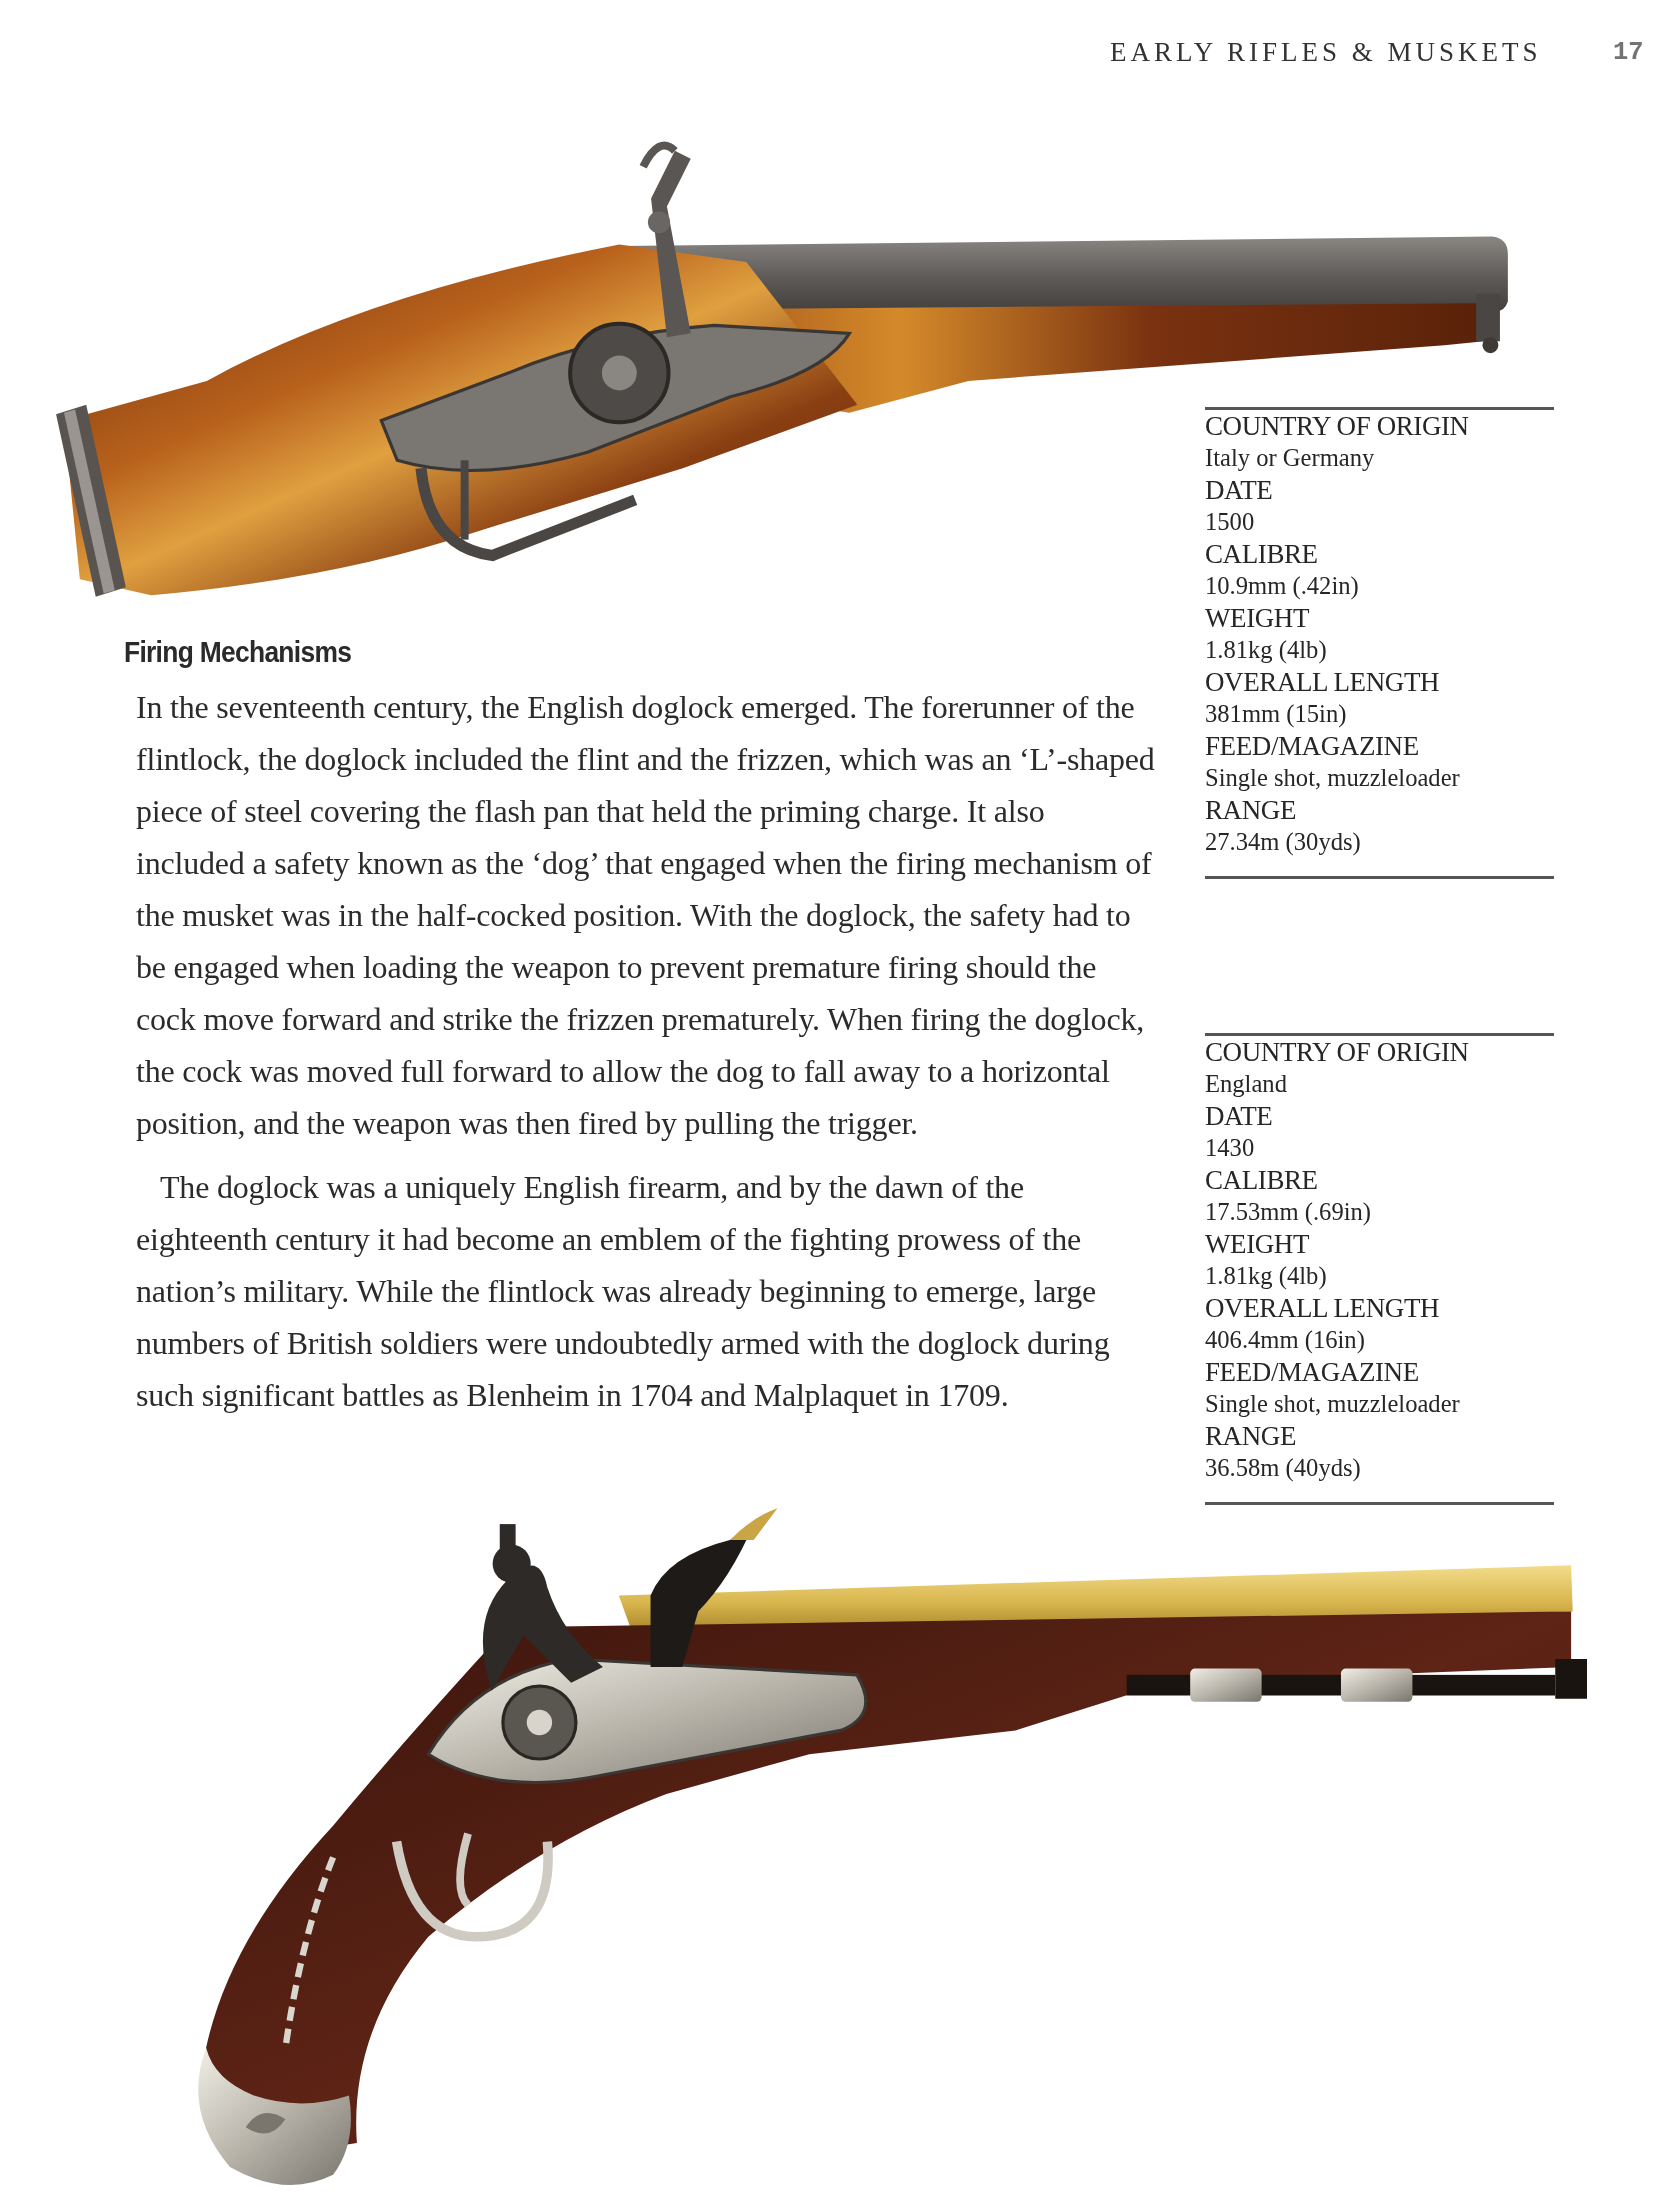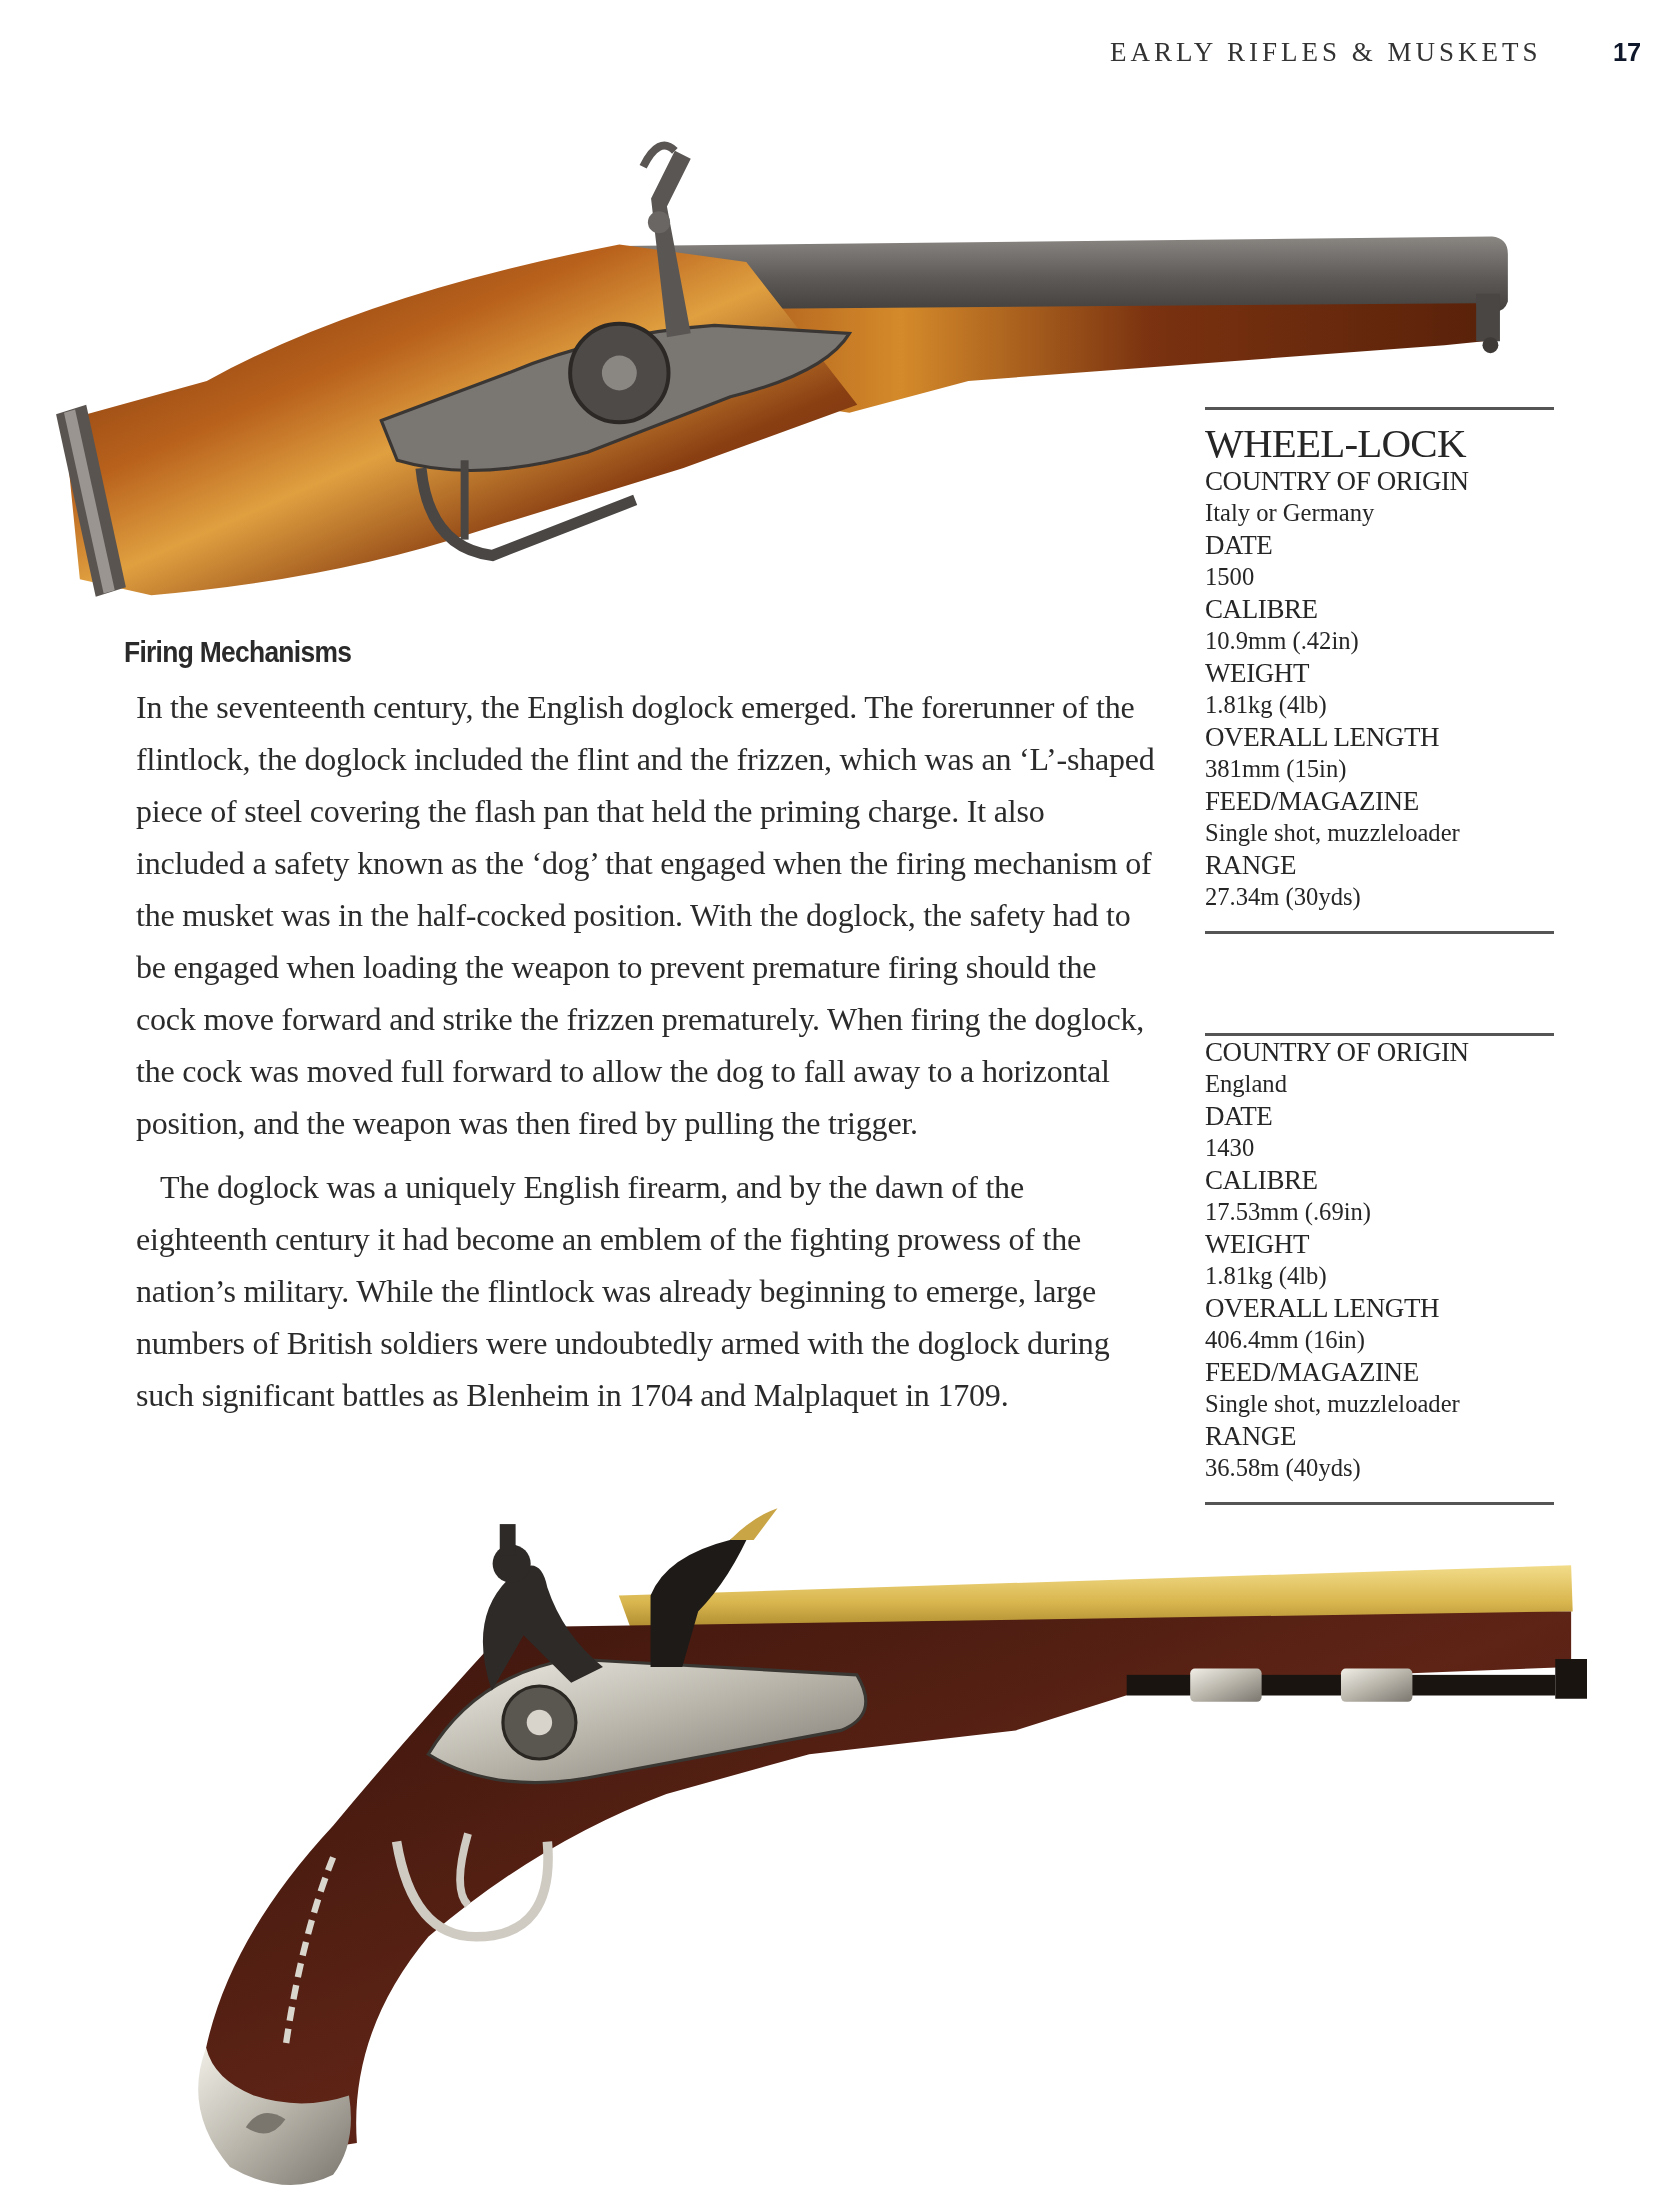--- a/index.html
+++ b/index.html
@@ -1,19 +1,19 @@
 <!DOCTYPE html>
 <html style="font-size:12.7px"><head>
 <meta charset="utf-8">
 <style>
   html, body { margin:0; padding:0; background:#ffffff; }
   body { width:1668px; height:2205px; position:relative; overflow:hidden; font-family:"Liberation Serif","DejaVu Serif",serif; color:#222; }
 
   .running-head { position:absolute; top:37px; left:1110px; font-size:27px; letter-spacing:4px; color:#333; font-family:"Liberation Serif",serif;text-align:center; }
-  .page-num { position:absolute; top:38px; left:1613px; font-size:25.4px; font-weight:bold; font-family:Liberation Sans, sans-serif; color:#0f172a; }
+  .page-num { position:absolute; top:38px; left:1613px; font-size:25.4px; font-weight:bold; font-family:Liberation Mono, monospace; color:#737373; }
 
   .gun { position:absolute; }
   .gun svg { display:block; }
 
   .article { position:absolute; left:124px; top:635px; width:1048px; }
   .subhead { font-family:"Liberation Sans","DejaVu Sans",sans-serif; font-weight:bold; font-size:30px; letter-spacing:-0.8px; color:#2a2a2a; margin:0 0 9.5px 0; transform:scaleX(0.88); transform-origin:left; }
   .para { font-size:32px; line-height:52px; margin:12px; color:#2b2b2b; letter-spacing:-0.2px; }
   .para.indent { text-indent:24px; }
 
   .spec { position:absolute; left:1205px; width:349px; }
@@ -79,21 +79,20 @@
 </div>
 
 <div class="article">
   <h2 class="subhead">Firing Mechanisms</h2>
   <p class="para">In the seventeenth century, the English doglock emerged. The forerunner of the flintlock, the doglock included the flint and the frizzen, which was an ‘L’-shaped piece of steel covering the flash pan that held the priming charge. It also included a safety known as the ‘dog’ that engaged when the firing mechanism of the musket was in the half-cocked position. With the doglock, the safety had to be engaged when loading the weapon to prevent premature firing should the cock move forward and strike the frizzen prematurely. When firing the doglock, the cock was moved full forward to allow the dog to fall away to a horizontal position, and the weapon was then fired by pulling the trigger.</p>
   <p class="para indent">The doglock was a uniquely English firearm, and by the dawn of the eighteenth century it had become an emblem of the fighting prowess of the nation’s military. While the flintlock was already beginning to emerge, large numbers of British soldiers were undoubtedly armed with the doglock during such significant battles as Blenheim in 1704 and Malplaquet in 1709.</p>
 </div>
 
 <div class="spec" style="top:407px;">
   <div class="rule"></div>
-  <div class="title">WHEEL-LOCK</div>
   <div class="row-label">COUNTRY OF ORIGIN</div>
   <div class="row-value">Italy or Germany</div>
   <div class="row-label">DATE</div>
   <div class="row-value">1500</div>
   <div class="row-label">CALIBRE</div>
   <div class="row-value">10.9mm (.42in)</div>
   <div class="row-label">WEIGHT</div>
   <div class="row-value">1.81kg (4lb)</div>
   <div class="row-label">OVERALL LENGTH</div>
   <div class="row-value">381mm (15in)</div>

